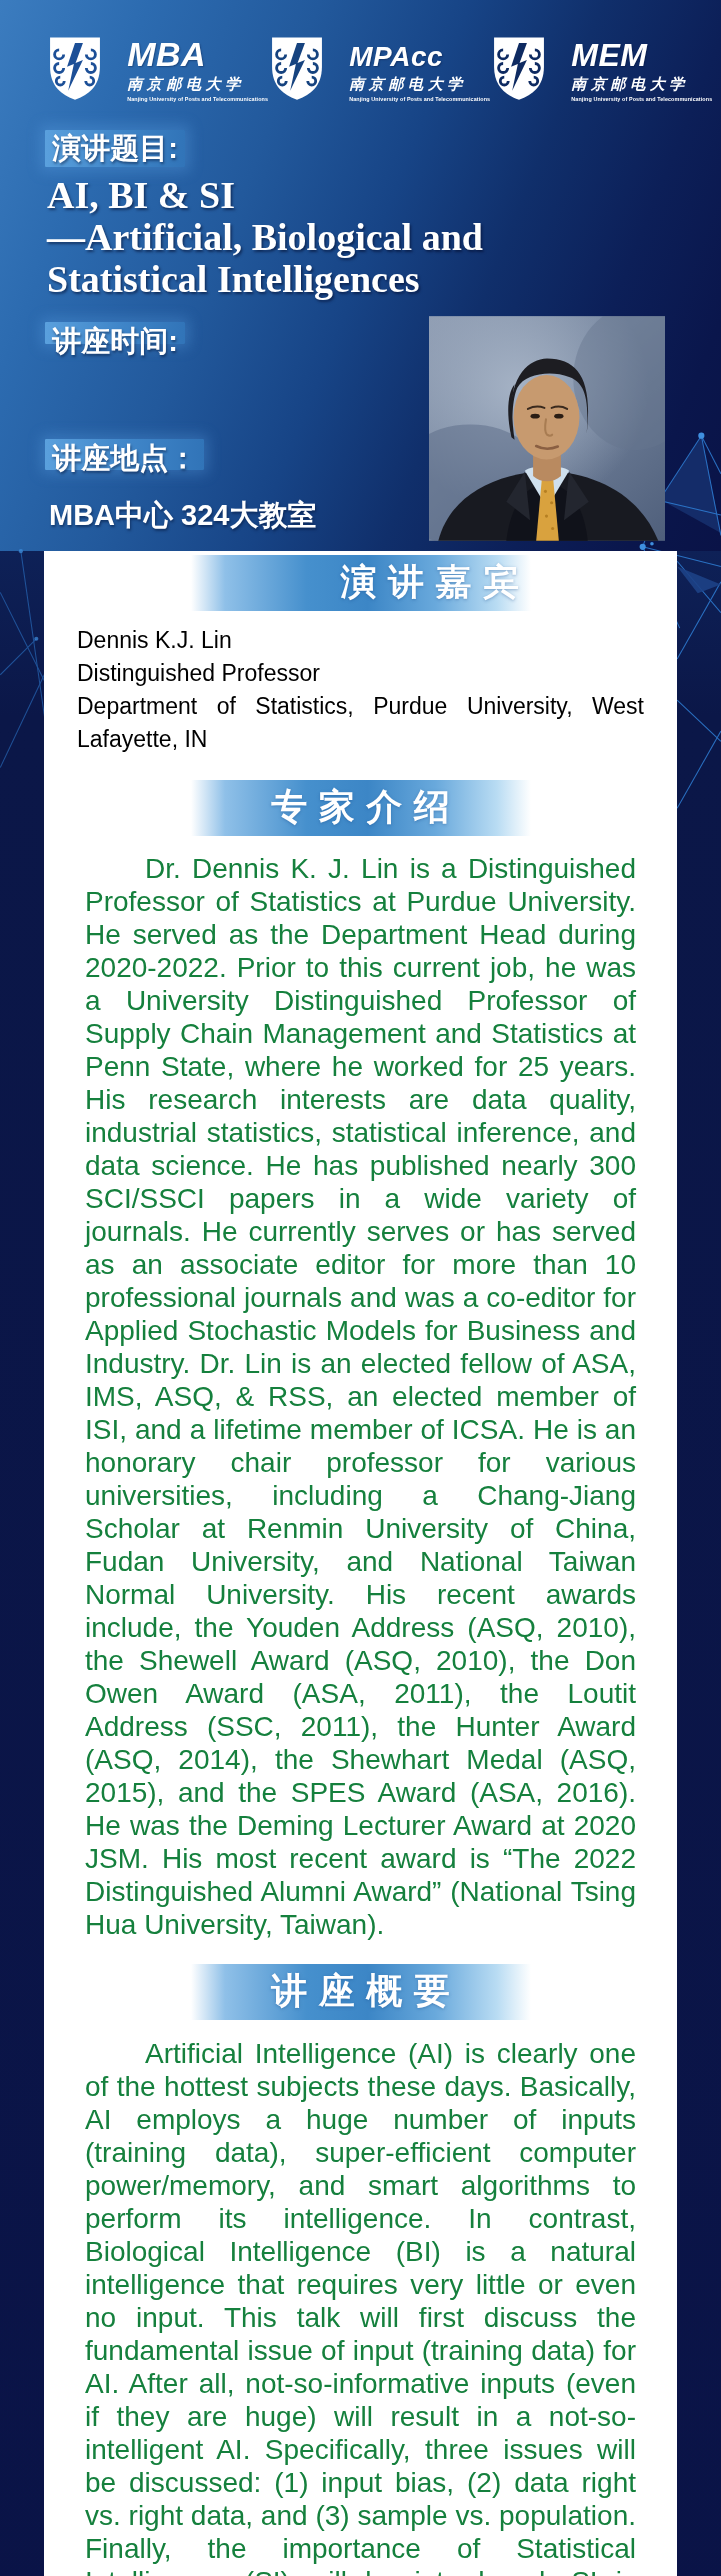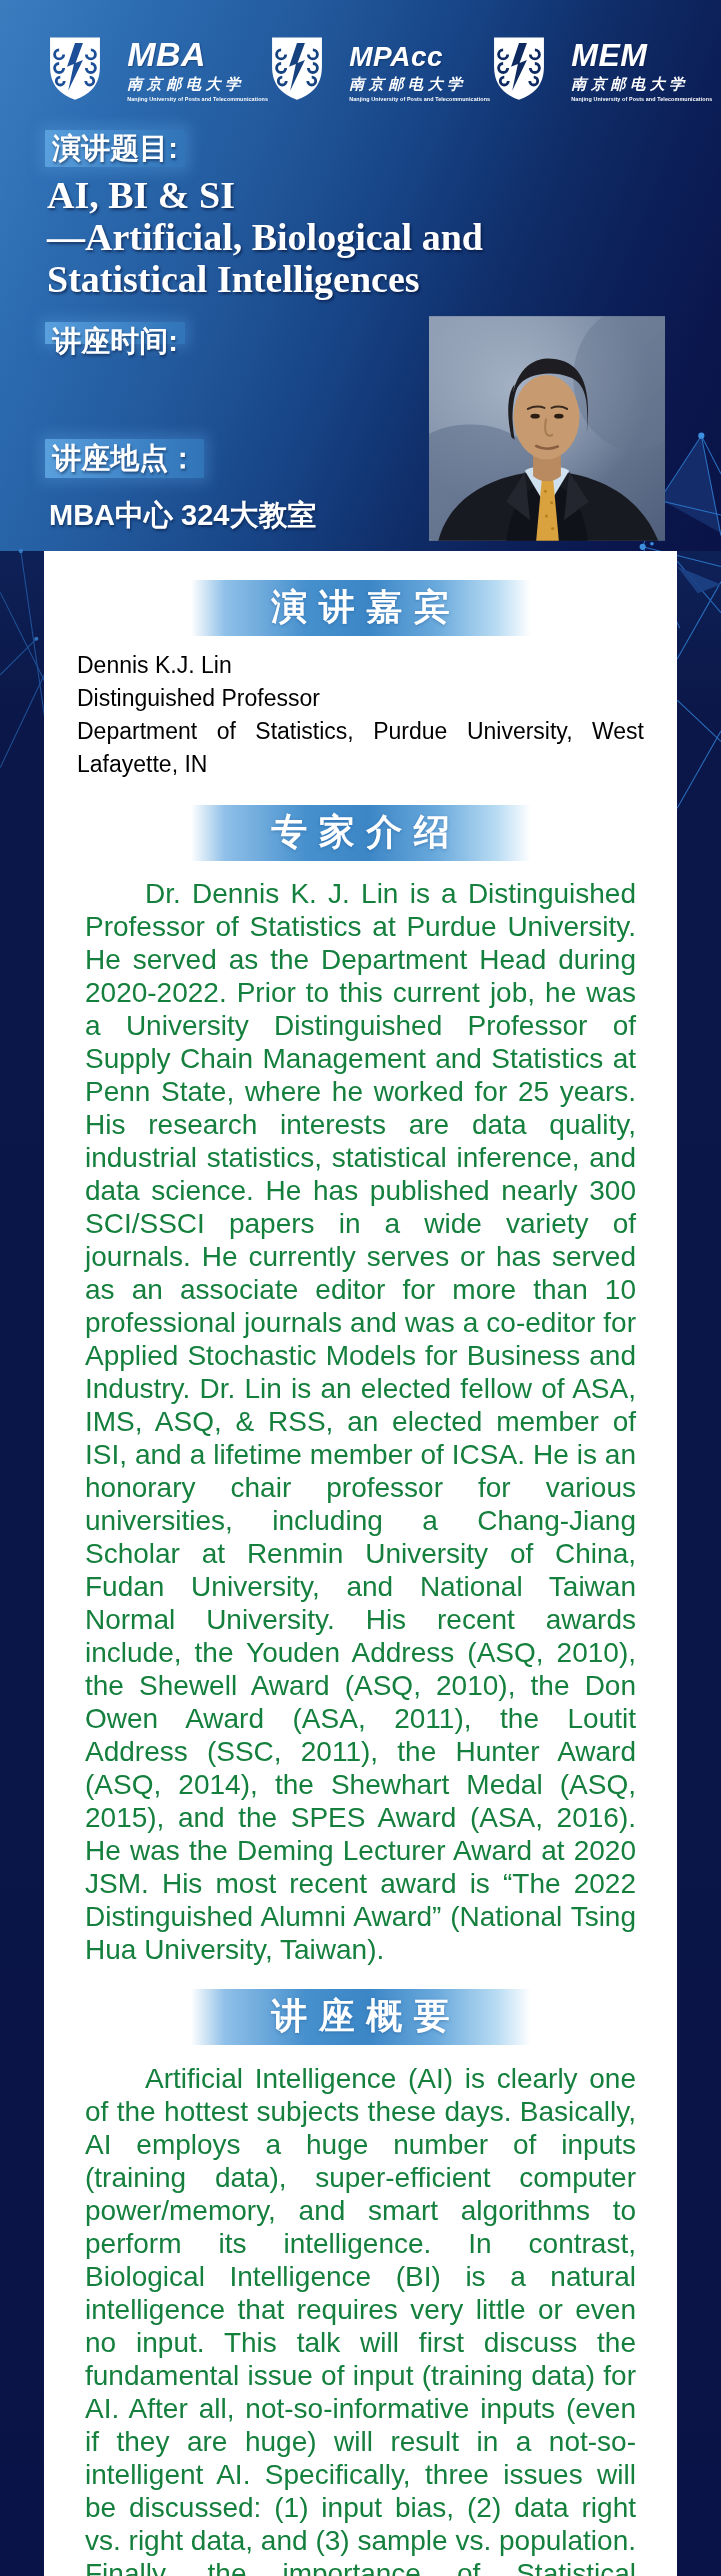--- a/index.html
+++ b/index.html
@@ -25,39 +25,39 @@
   .wm-2{font-size:32px;margin-top:8.2px;}
   .calli{font-family:"Liberation Serif",serif;font-style:italic;font-weight:700;
          font-size:15px;letter-spacing:4.6px;margin-top:4.1px;white-space:nowrap;}
   .uni-en{font-size:5.4px;font-weight:700;letter-spacing:0.1px;margin-top:2.1px;white-space:nowrap;}
   .label-box{height:37px;line-height:37px;padding:0 7.2px;font-size:29px;font-weight:700;
     background:linear-gradient(90deg,#5aa0dd 0%,#3f85c8 55%,#3174b8 100%);
     box-shadow:0 0 13.4px 4.1px rgba(100,170,235,.30);border-radius:1px;
     text-shadow:1px 1.5px 2.6px rgba(0,15,50,.5);white-space:nowrap;}
   .topic-box{top:130px;left:45px;}
   .time-box{top:322px;left:45px;height:22px;line-height:39px;}
-  .loc-box{top:439px;left:45px;height:39px;line-height:39px;}
+  .loc-box{top:439px;left:45px;height:31px;line-height:39px;}
   .big-title{top:174px;left:47px;width:608px;font-family:"Liberation Serif","DejaVu Serif",serif;
     font-weight:700;font-size:38px;line-height:42px;text-shadow:1.5px 2.1px 2.6px rgba(0,10,40,.55);}
   .value-line{font-weight:700;font-size:29px;line-height:31px;white-space:pre;
     text-shadow:1px 1.5px 2.6px rgba(0,15,50,.5);}
   .time-val{top:383px;left:50px;}
   .loc-val{top:500px;left:49px;font-size:29px;}
   .photo{top:316px;left:429px;width:236px;height:225px;}
   .photo svg{display:block;}
   
   .card{position:absolute;z-index:2;top:551px;left:44px;width:633px;background:#fff;
         box-sizing:border-box;padding:0 33px 7.2px;}
   .band{width:340px;height:56px;margin:0 auto;color:#fff;text-align:center;
     font-family:"Liberation Serif","DejaVu Serif",serif;font-weight:700;font-size:36px;
     line-height:55px;letter-spacing:.32em;text-indent:.32em;
     text-shadow:0 1px 3.1px rgba(25,75,140,.4);
     background:linear-gradient(90deg,rgba(255,255,255,0) 0%,#8fc0e8 10%,#4690cd 34%,
                #3c86c6 52%,#69a9dc 72%,#b9dcf3 90%,rgba(255,255,255,0) 100%);}
-  .band-first{margin-top:29px;}
+  .band-first{margin-top:4px;text-align:right;}
   .band-bio{margin-top:24px;}
   .band-abs{margin-top:23px;}
   .speaker-block{margin-top:13.4px;}
   .sp-line{margin:0;font-size:23px;line-height:33px;color:#000;}
   .sp-just{text-align:justify;}
   .para{margin:8px;font-size:28px;line-height:33px;color:#15803d;text-align:justify;
         text-indent:60px;}
   .para-bio{margin-top:15.5px;}
   .para-abs{margin-top:17.5px;}
 </style>

